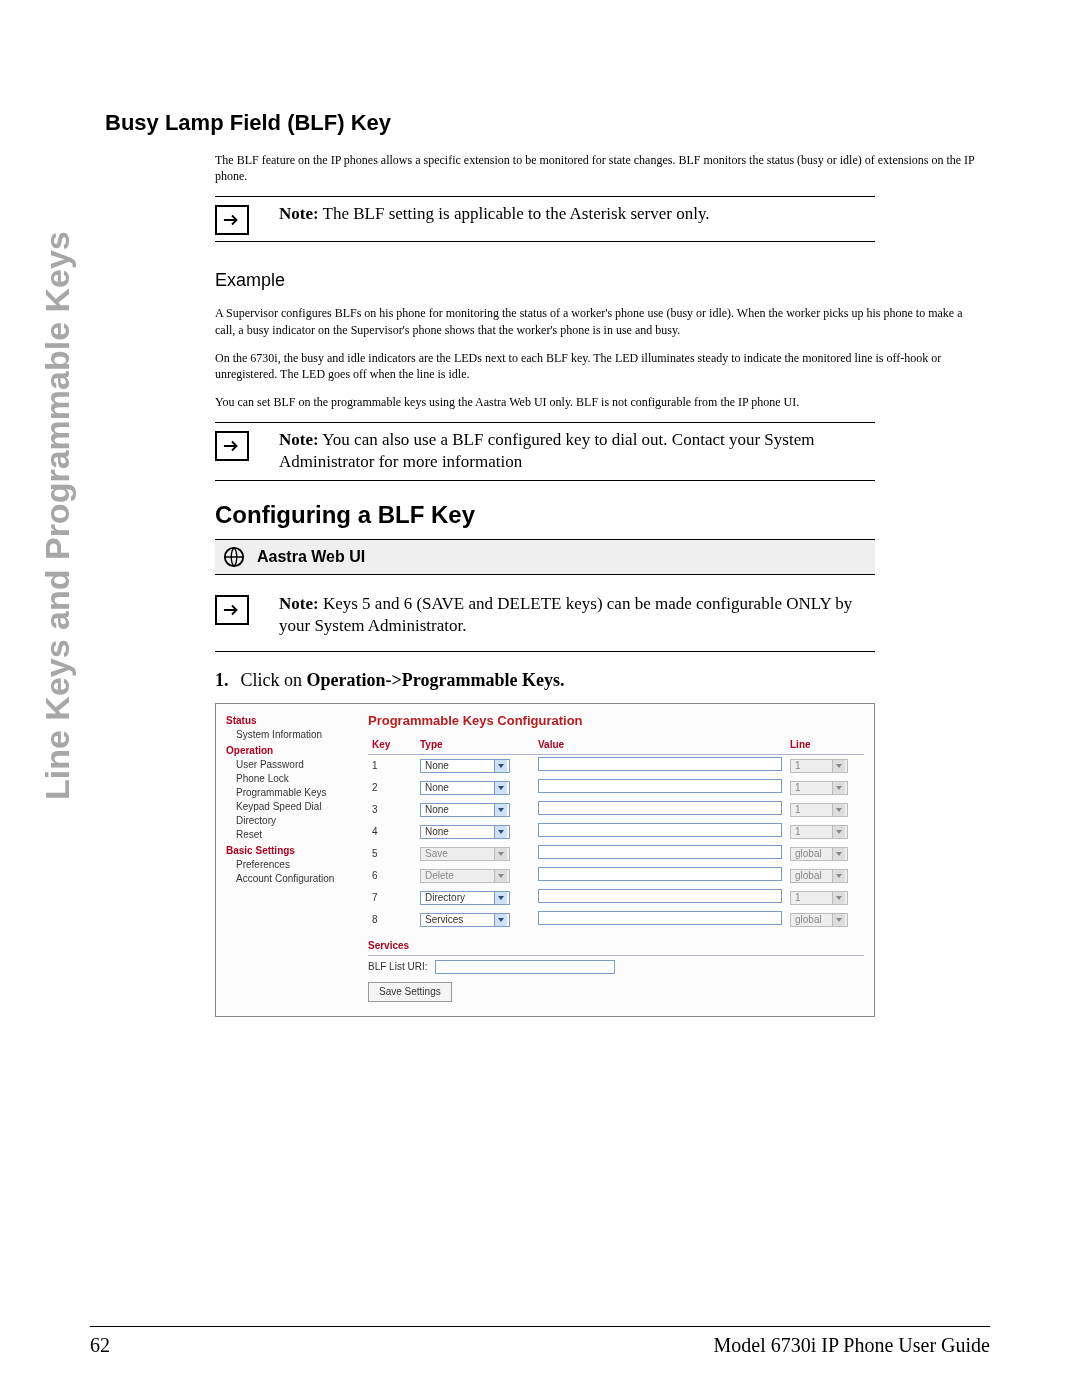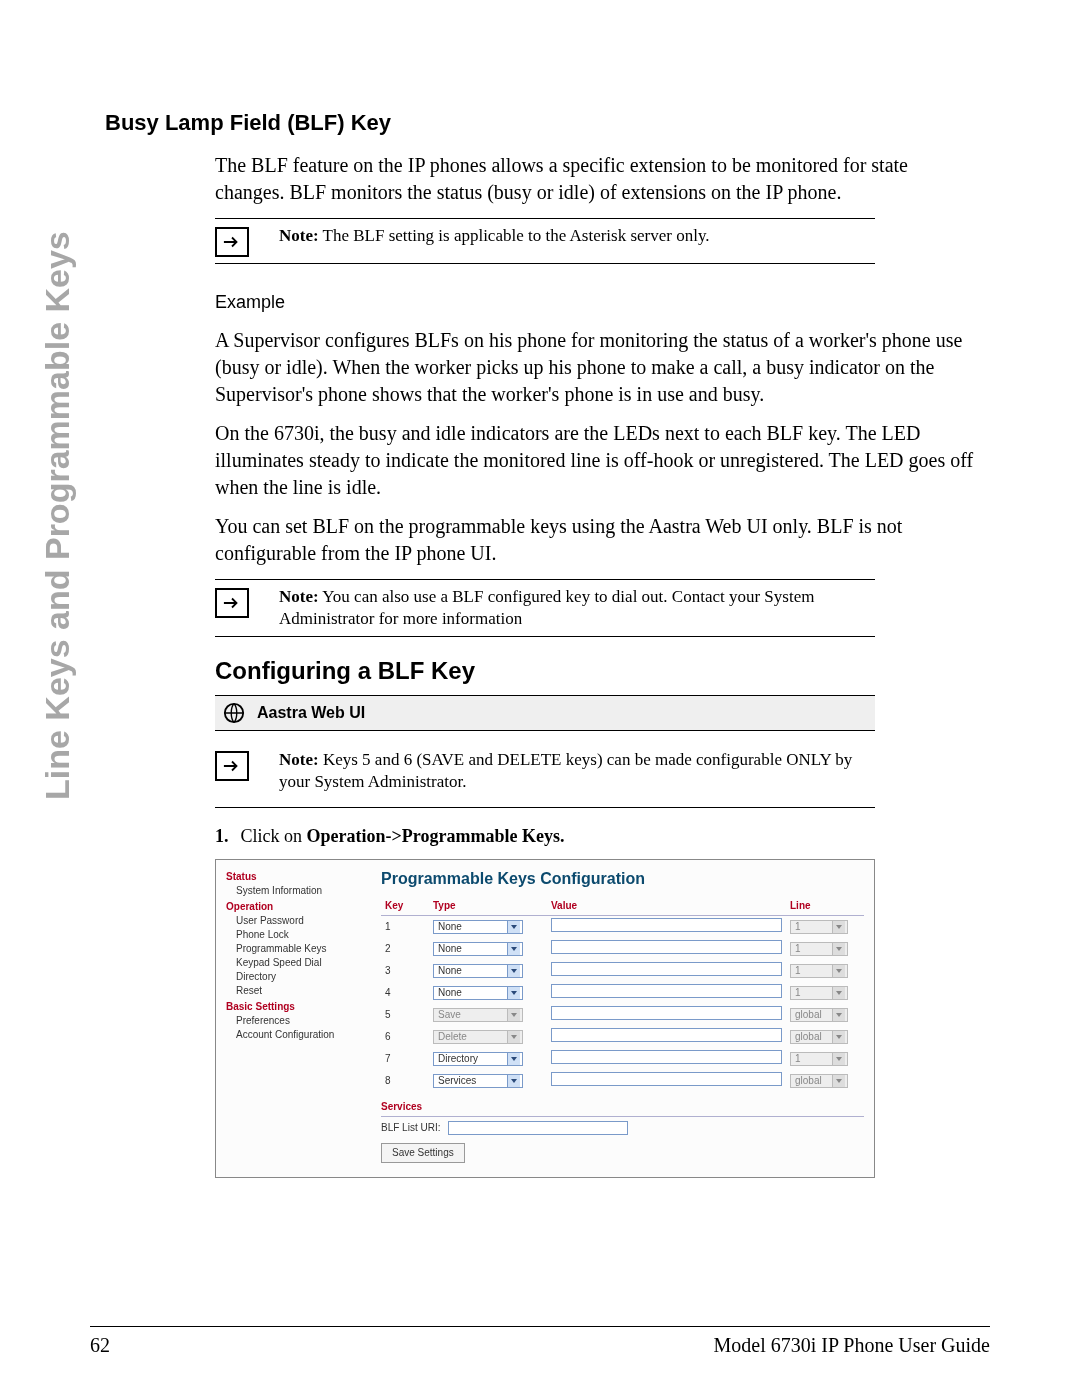--- a/index.html
+++ b/index.html
@@ -44,21 +44,21 @@
   }
 
   .h1 {
     font-family: Arial, Helvetica, sans-serif;
     font-weight: 700;
     font-size: 22px;
     margin: 0 0 16px 0;
   }
 
   .body-text {
-    font-size: 20px;
+    font-size: 12px;
     line-height: 1.35;
     margin: 0 0 12px 0;
   }
   .indent { margin-left: 110px; width: 760px; }
 
   .hr { border: none; border-top: 1px solid #000; margin: 6px 0; height: 0; }
   .hr-narrow { margin-left: 110px; width: 660px; }
 
   .note-row {
     display: flex;
@@ -135,31 +135,31 @@
     margin-left: 110px;
     width: 660px;
     border: 1px solid #888;
     background: #fcfcfc;
     font-family: Arial, Helvetica, sans-serif;
     font-size: 10px;
     color: #333;
     padding: 8px 10px 14px 10px;
     box-sizing: border-box;
     display: flex;
-    gap: 25px;
+    gap: 12px;
     line-height: 1.4;
   }
   .webui .nav {
     width: 130px;
     flex: none;
   }
   .webui .nav .grp { font-weight: 700; color: #b00020; margin-top: 2px; }
   .webui .nav .item { margin-left: 10px; color: #333; }
   .webui .main { flex: 1; }
-  .webui .main .title { font-weight: 700; color: #0c4a6e; font-size: 16px; margin-bottom: 6px; }
+  .webui .main .title { font-weight: 700; color: #b91c1c; font-size: 13px; margin-bottom: 6px; }
   .webui table { border-collapse: collapse; width: 100%; }
   .webui th {
     text-align: left; font-weight: 700; color: #b00020;
     border-bottom: 1px solid #b0b0d0;
     padding: 2px 4px;
     font-size: 10px;
   }
   .webui td { padding: 2px 4px; vertical-align: middle; }
   .webui .sel {
     border: 1px solid #7a9ac9;

